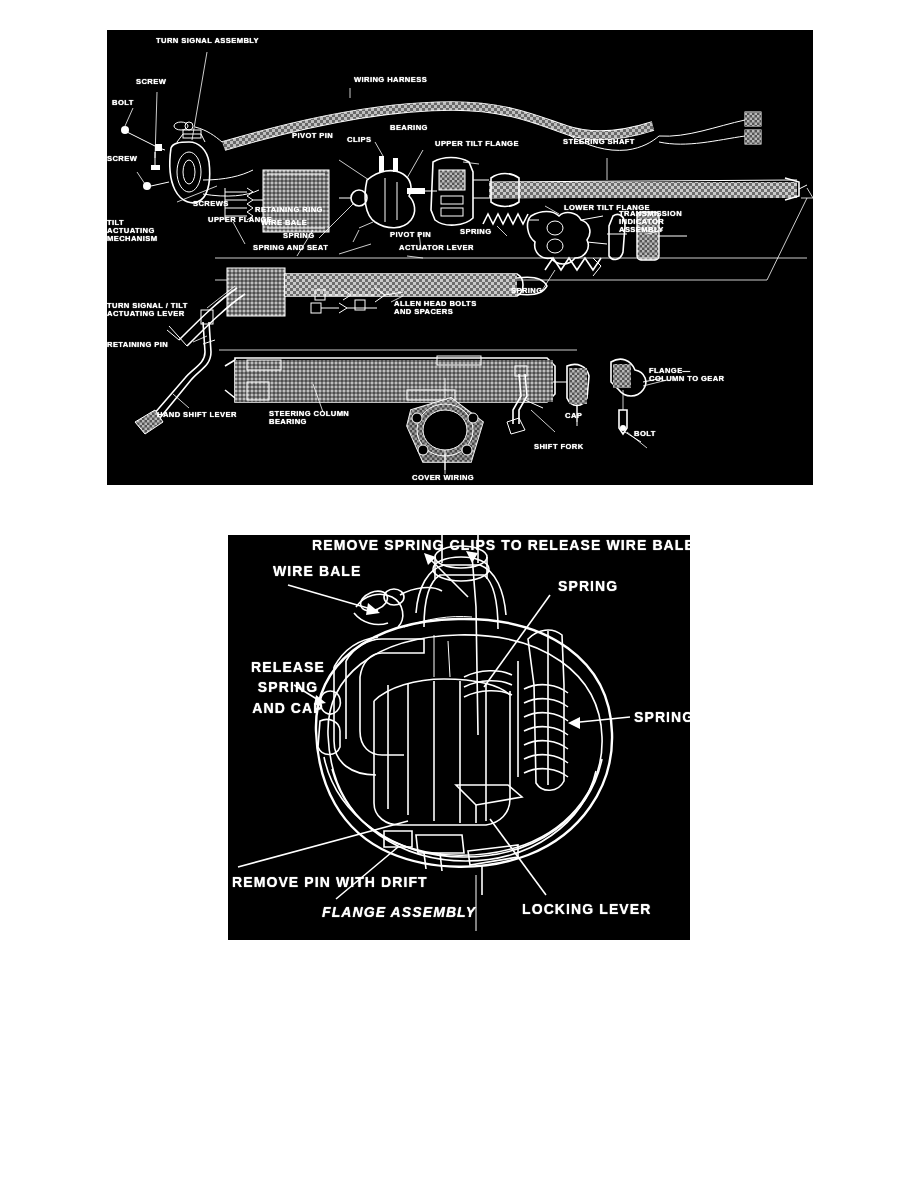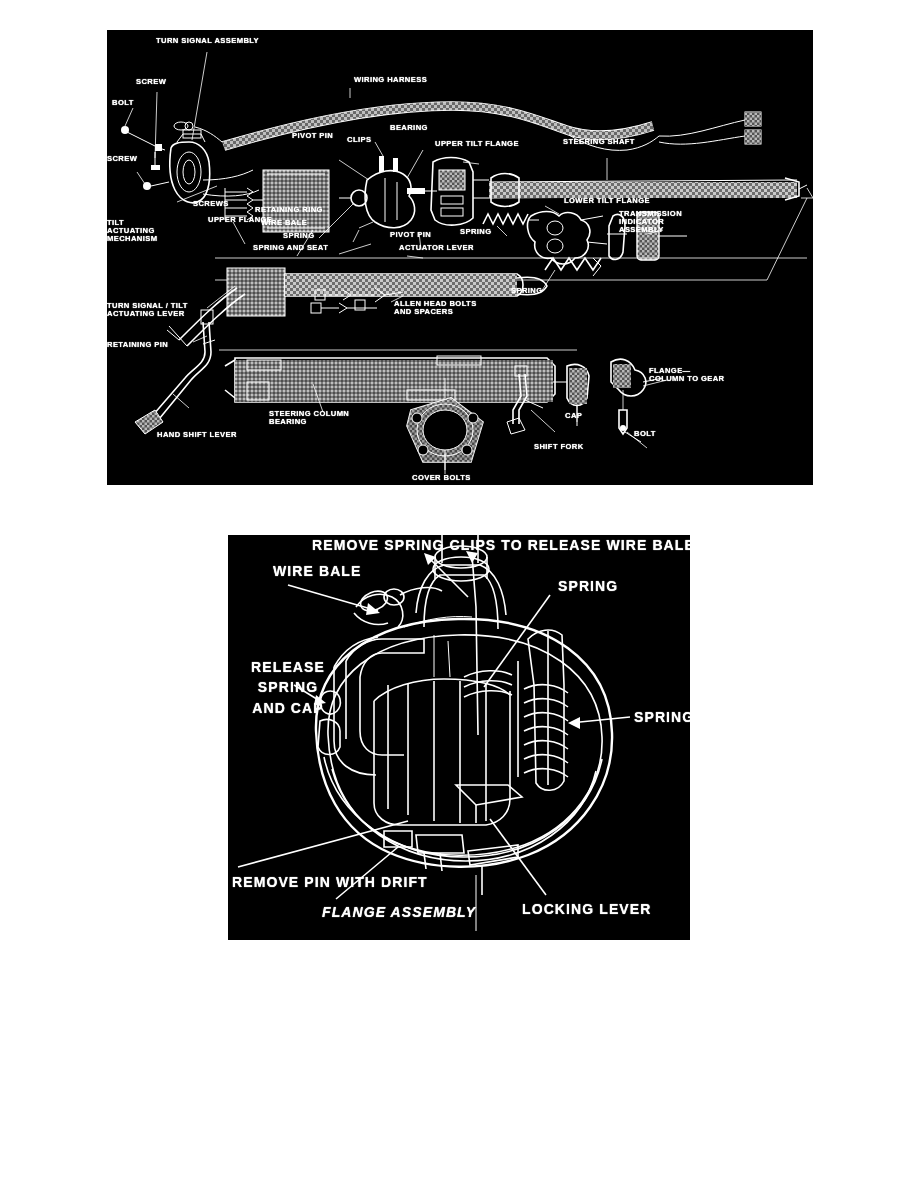--- a/index.html
+++ b/index.html
@@ -309,39 +309,39 @@
   <div class="lbl" style="left:283px;top:94px;">BEARING</div>
   <div class="lbl" style="left:328px;top:110px;">UPPER TILT FLANGE</div>
   <div class="lbl" style="left:456px;top:108px;">STEERING SHAFT</div>
   <div class="lbl" style="left:148px;top:176px;">RETAINING RING</div>
   <div class="lbl" style="left:154px;top:189px;">WIRE BALE</div>
   <div class="lbl" style="left:176px;top:202px;">SPRING</div>
   <div class="lbl" style="left:146px;top:214px;">SPRING AND SEAT</div>
   <div class="lbl" style="left:353px;top:198px;">SPRING</div>
   <div class="lbl" style="left:283px;top:201px;">PIVOT PIN</div>
   <div class="lbl" style="left:292px;top:214px;">ACTUATOR LEVER</div>
-  <div class="lbl" style="left:457px;top:167px;">LOWER TILT FLANGE</div>
+  <div class="lbl" style="left:457px;top:174px;">LOWER TILT FLANGE</div>
   <div class="lbl" style="left:512px;top:180px;">TRANSMISSION
 INDICATOR
 ASSEMBLY</div>
   <div class="lbl" style="left:0px;top:272px;">TURN SIGNAL / TILT
 ACTUATING LEVER</div>
   <div class="lbl" style="left:404px;top:257px;">SPRING</div>
   <div class="lbl" style="left:287px;top:270px;">ALLEN HEAD BOLTS
 AND SPACERS</div>
   <div class="lbl" style="left:0px;top:311px;">RETAINING PIN</div>
-  <div class="lbl" style="left:50px;top:381px;margin-top:20px;">HAND SHIFT LEVER</div>
+  <div class="lbl" style="left:50px;top:381px;">HAND SHIFT LEVER</div>
   <div class="lbl" style="left:162px;top:380px;">STEERING COLUMN
 BEARING</div>
   <div class="lbl" style="left:458px;top:382px;">CAP</div>
   <div class="lbl" style="left:542px;top:337px;">FLANGE—
 COLUMN TO GEAR</div>
   <div class="lbl" style="left:527px;top:400px;">BOLT</div>
   <div class="lbl" style="left:427px;top:413px;">SHIFT FORK</div>
-  <div class="lbl" style="left:305px;top:444px;">COVER BOLTS</div>
+  <div class="lbl" style="left:305px;top:444px;">COVER WIRING</div>
 </div>
 
 <div class="figure" id="figure-bottom">
 
   <svg viewBox="0 0 462 405" preserveAspectRatio="none">
 
     <path class="ln3" d="M88 196 C 86 130, 140 86, 230 84 C 320 82, 382 126, 384 198 C 386 252, 352 300, 300 320 C 258 336, 204 336, 162 318 C 112 296, 90 250, 88 196 Z"></path>
     <path class="ln2" d="M100 200 C 98 142, 146 102, 230 100 C 314 98, 372 138, 374 202 C 376 250, 344 292, 296 310 C 256 324, 206 324, 168 308 C 122 288, 102 248, 100 200 Z"></path>
     <path class="ln2" d="M96 222 C 108 280, 166 322, 236 322 C 308 322, 362 282, 374 224"></path>
     <path class="ln2" d="M104 234 C 118 288, 172 326, 238 326 C 304 326, 356 288, 368 236"></path>

